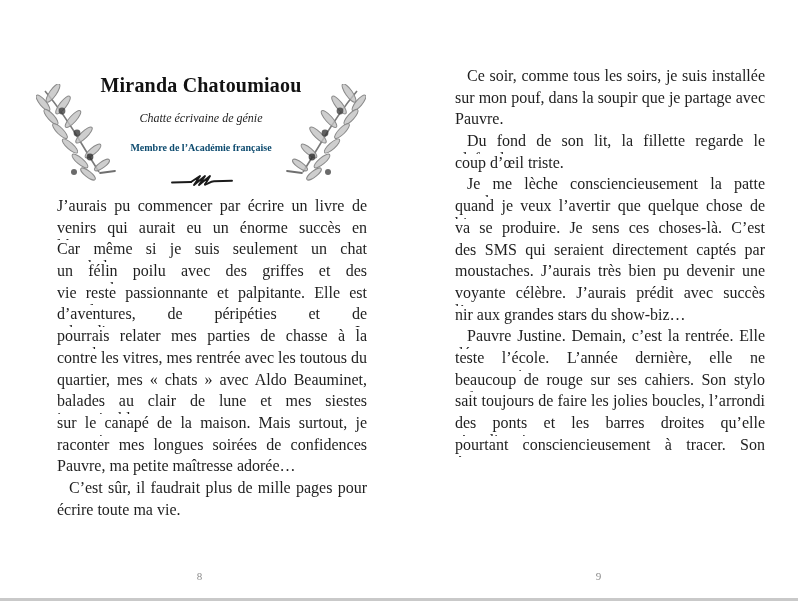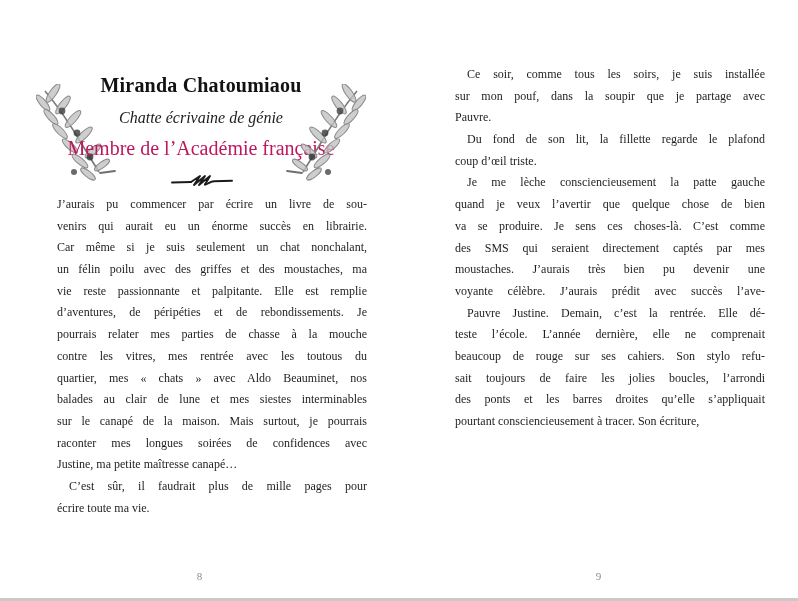--- a/index.html
+++ b/index.html
@@ -19,33 +19,33 @@
   .header-text{
     position:absolute;left:40px;top:74px;width:322px;
     text-align:center;
   }
   .author{
     font-size:20px;line-height:22px;font-weight:bold;color:#121212;
     letter-spacing:.2px;
   }
   .role{
     margin-top:13px;
-    font-size:16px;line-height:18px;font-style:italic;color:#1c1c1c;
+    font-size:12px;line-height:18px;font-style:italic;color:#1c1c1c;
   }
   .membership{
     margin-top:13px;
-    font-size:20px;line-height:16px;font-weight:normal;color:#be185d;
+    font-size:10px;line-height:16px;font-weight:bold;color:#0c4a6e;
   }
   .branch{position:absolute;top:84px;width:80px;height:102px;}
   .branch.l{left:36px;}
   .branch.r{left:286px;transform:scaleX(-1);}
   .divider{position:absolute;left:170px;top:173px;width:64px;height:16px;}
 
   
-  .body-block{position:absolute;width:310px;font-size:12px;color:#1e1e1e;}
+  .body-block{position:absolute;width:310px;font-size:16px;color:#1e1e1e;}
   .page.left  .body-block{left:57px;top:197px;}
   .page.right .body-block{left:56px;top:67px;}
   .para{margin:0;}
   .line{
     height:21.7px;overflow:hidden;
     text-align:justify;text-align-last:justify;
     white-space:normal;
   }
   .line.last{text-align-last:left;}
   .line.first.indented{text-indent:12px;}
@@ -134,21 +134,21 @@
           <div class="line">Car même si je suis seulement un chat nonchalant,</div>
           <div class="line">un félin poilu avec des griffes et des moustaches, ma</div>
           <div class="line">vie reste passionnante et palpitante. Elle est remplie</div>
           <div class="line">d’aventures, de péripéties et de rebondissements. Je</div>
           <div class="line">pourrais relater mes parties de chasse à la mouche</div>
           <div class="line">contre les vitres, mes rentrée avec les toutous du</div>
           <div class="line">quartier, mes « chats » avec Aldo Beauminet, nos</div>
           <div class="line">balades au clair de lune et mes siestes interminables</div>
           <div class="line">sur le canapé de la maison. Mais surtout, je pourrais</div>
           <div class="line">raconter mes longues soirées de confidences avec</div>
-          <div class="line last">Justine, ma petite maîtresse canapé…</div>
+          <div class="line last">Pauvre, ma petite maîtresse adorée…</div>
         </div>
         <div class="para">
           <div class="line first indented">C’est sûr, il faudrait plus de mille pages pour</div>
           <div class="line last">écrire toute ma vie.</div>
         </div>
       </div>
 
     <div class="pagenum">8</div>
   </div>
 
@@ -163,20 +163,21 @@
           <div class="line first indented">Du fond de son lit, la fillette regarde le plafond</div>
           <div class="line last">coup d’œil triste.</div>
         </div>
         <div class="para">
           <div class="line first indented">Je me lèche consciencieusement la patte gauche</div>
           <div class="line">quand je veux l’avertir que quelque chose de bien</div>
           <div class="line">va se produire. Je sens ces choses-là. C’est comme</div>
           <div class="line">des SMS qui seraient directement captés par mes</div>
           <div class="line">moustaches. J’aurais très bien pu devenir une</div>
           <div class="line">voyante célèbre. J’aurais prédit avec succès l’ave-</div>
+          <div class="line last">nir aux grandes stars du show-biz…</div>
         </div>
         <div class="para">
           <div class="line first indented">Pauvre Justine. Demain, c’est la rentrée. Elle dé-</div>
           <div class="line">teste l’école. L’année dernière, elle ne comprenait</div>
           <div class="line">beaucoup de rouge sur ses cahiers. Son stylo refu-</div>
           <div class="line">sait toujours de faire les jolies boucles, l’arrondi</div>
           <div class="line">des ponts et les barres droites qu’elle s’appliquait</div>
           <div class="line last">pourtant consciencieusement à tracer. Son écriture,</div>
         </div>
       </div>

